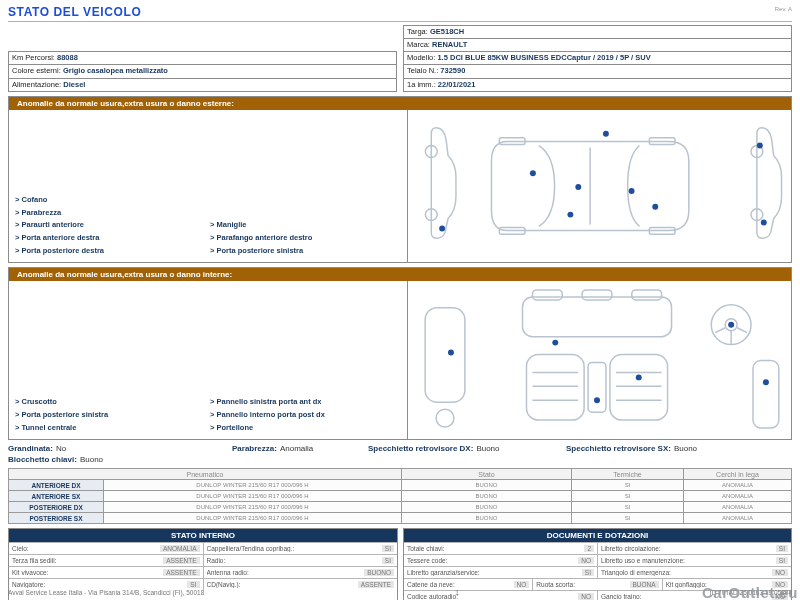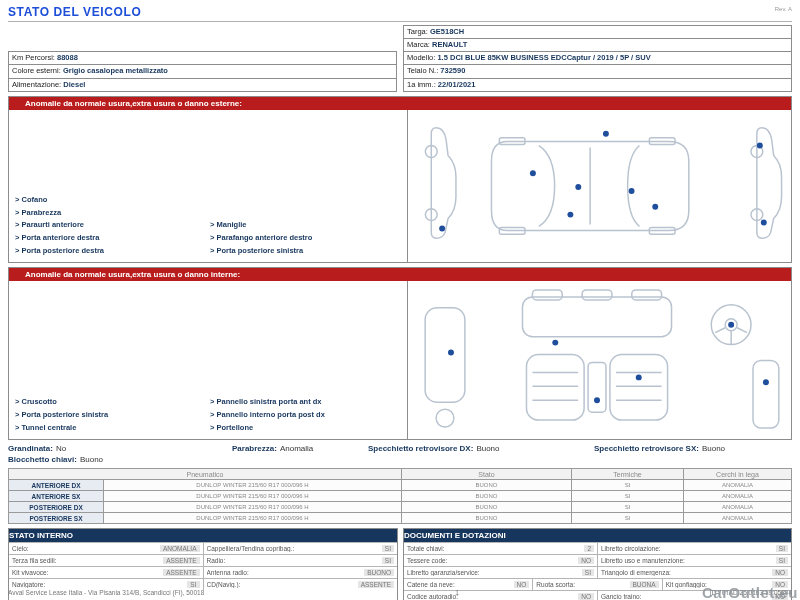--- a/index.html
+++ b/index.html
@@ -17,52 +17,52 @@
   .info-row{display:flex;align-items:flex-end;gap:6px}
   .info-table{flex:1}
   .info-cell{border:1px solid #8c8c8c;border-top:0;padding:1px 3px;font-size:7.5px;
              min-height:10px;line-height:1.35;background:#fff}
   .info-cell:first-child{border-top:1px solid #8c8c8c}
   .lbl{color:#222}
   .val{font-weight:bold;color:#17365D}
 
   
   .section{border:1px solid #8c8c8c;margin-top:4px}
-  .section-header{background:#b91c1c;color:#fff;font-weight:bold;font-size:8px;padding:2px 16px}
+  .section-header{background:#a16207;color:#fff;font-weight:bold;font-size:8px;padding:2px 8px}
   .section-body{display:flex}
   .lists{width:390px;display:flex;padding:4px 2px 4px 6px;align-items:flex-end;flex:none}
   .dmg-list{list-style:none;margin:0;padding:0;flex:1}
   .dmg-list li{font-size:7.5px;font-weight:bold;color:#17365D;line-height:1.7;white-space:nowrap}
   .dmg-list li::before{content:"> "}
   .diagram{flex:1;border-left:1px solid #8c8c8c;display:flex;align-items:center;justify-content:center}
   .h-ext{height:152px}
   .h-int{height:158px}
 
   
   .summary{display:flex;font-size:8px;margin-top:4px;line-height:1.3}
   .sum-lbl{font-weight:bold;color:#17365D}
   .sum-val{color:#333;margin-left:3px}
-  .sw1{width:224px}.sw2{width:136px}.sw3{width:226px}
+  .sw1{width:224px}.sw2{width:136px}.sw3{width:198px}
 
   
   .tyre-table{display:grid;grid-template-columns:95px 298px 170px 112px 1fr;margin-top:3px;
               border-left:1px solid #9a9a9a;border-top:1px solid #9a9a9a;font-size:6.5px}
   .tyre-table>div{border-right:1px solid #9a9a9a;border-bottom:1px solid #9a9a9a;
                   padding:1px 2px;display:flex;align-items:center;justify-content:center;min-height:8px}
   .t-h{background:#f2f2f2;color:#8a8a8a;font-size:7px}
   .span2{grid-column:1/3}
   .t-pos{background:#e7ebf2;color:#17365D;font-weight:bold;justify-content:flex-start}
   .t-spec,.t-val{color:#8a8a8a;background:#fcfcfc;font-size:6px}
 
   
   .bottom-row{display:flex;gap:5px;margin-top:4px}
   .bottom-table{border:1px solid #8c8c8c;background:#fff}
   .bt-left{width:388px;flex:none}
   .bt-right{flex:1}
-  .bt-header{background:#17365D;color:#fff;font-weight:bold;font-size:8px;padding:2px 0}
+  .bt-header{background:#17365D;color:#fff;text-align:center;font-weight:bold;font-size:8px;padding:2px 0}
   .bt-row{display:flex;border-top:1px solid #b5b5b5}
   .bt-cell{flex:1;display:flex;justify-content:space-between;align-items:center;
            padding:1px 3px;font-size:6.5px;border-left:1px solid #b5b5b5;min-height:9px}
   .bt-cell:first-child{border-left:0}
   .bt-lbl{color:#555;white-space:nowrap;overflow:hidden}
   .bt-val{color:#777;background:#e6e6e6;padding:0 3px;text-transform:uppercase;margin-left:3px}
 
   
   .footer{position:absolute;left:8px;right:8px;bottom:4px;display:flex;
           justify-content:space-between;font-size:6.5px;color:#777}

